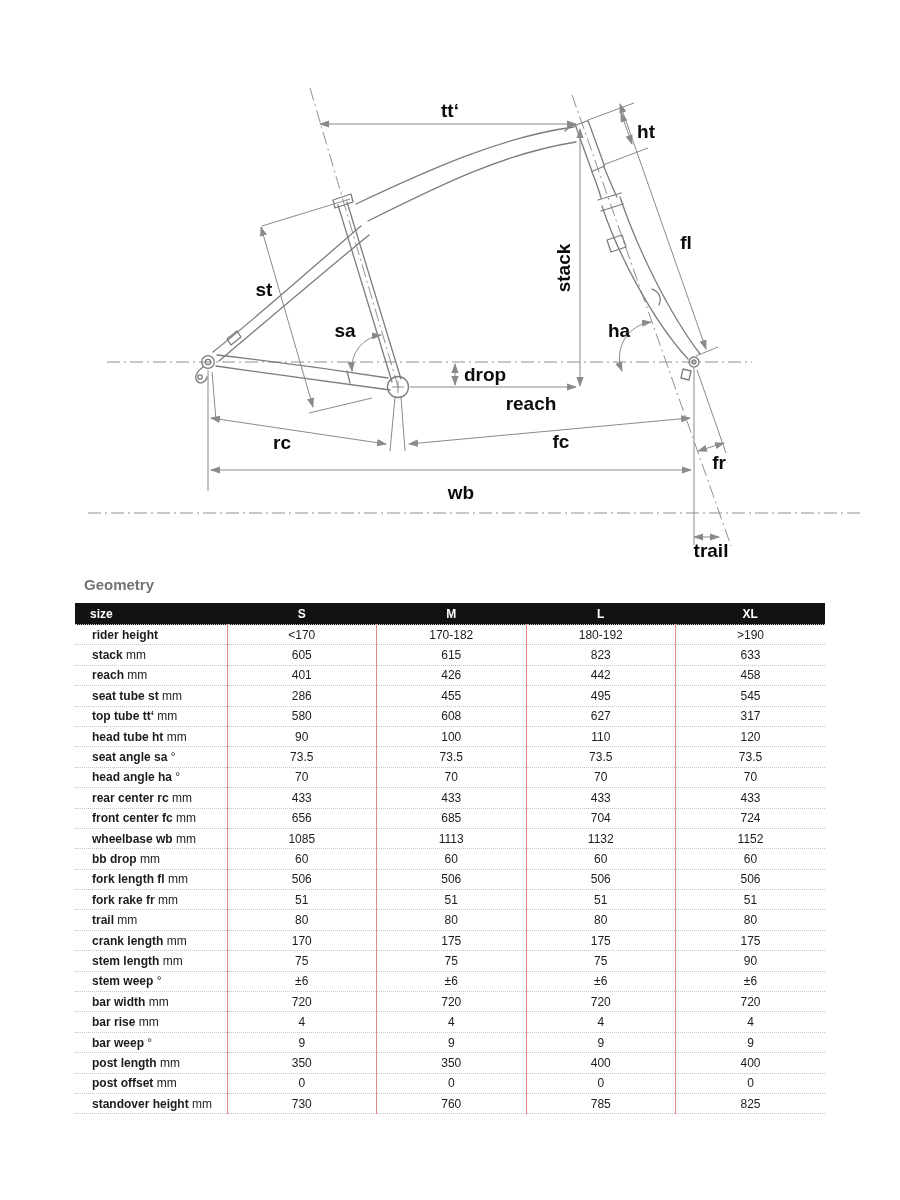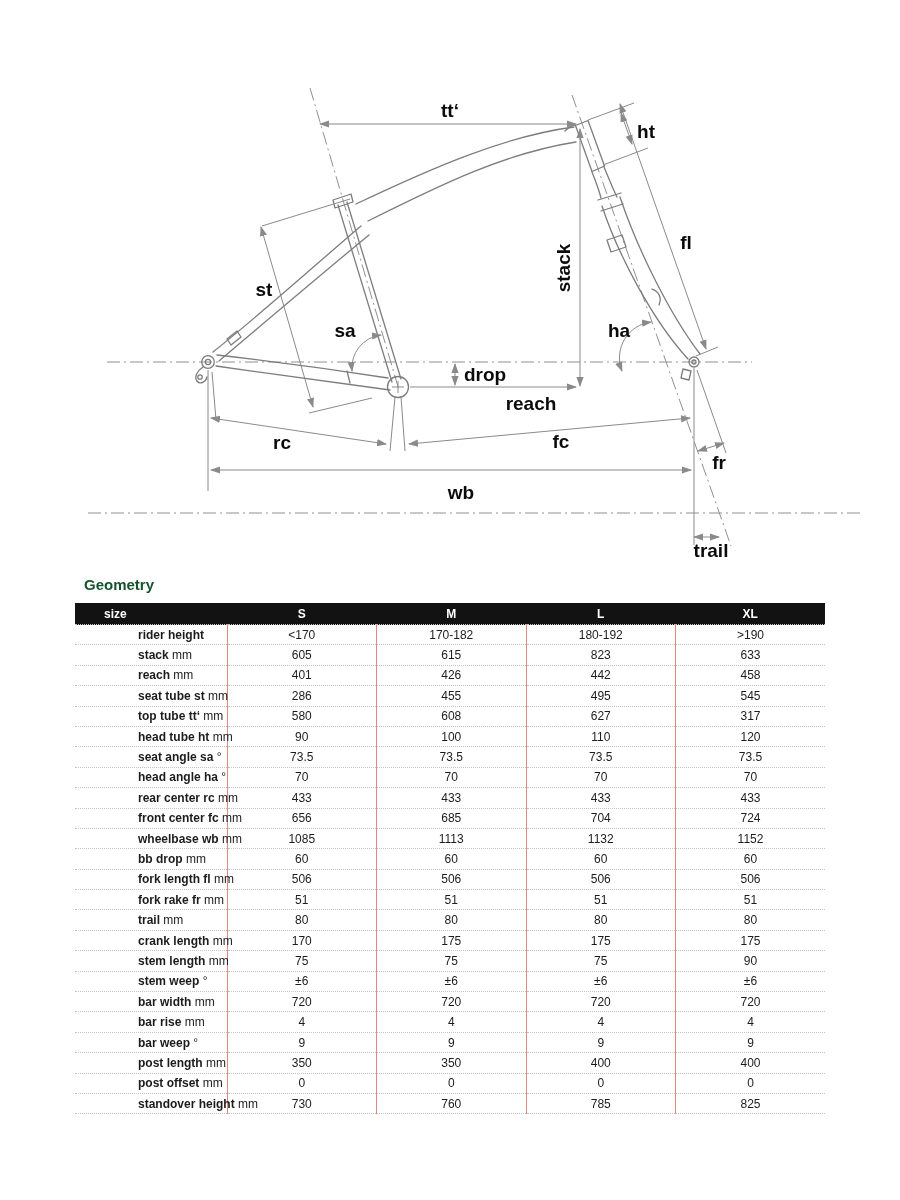--- a/index.html
+++ b/index.html
@@ -7,34 +7,34 @@
         font-family:"Liberation Sans",sans-serif;}
   .diagram-wrap{position:absolute;left:0;top:0;width:900px;height:565px;}
   
   .cl{fill:none;stroke:#909090;stroke-width:1;stroke-dasharray:13 4 2 4;}
   .fr-line{fill:none;stroke:#7d7d7d;stroke-width:1.3;stroke-linecap:round;stroke-linejoin:round;}
   .dim{fill:none;stroke:#8a8a8a;stroke-width:1;}
   .dim2{fill:none;stroke:#8a8a8a;stroke-width:1;marker-start:url(#arr);marker-end:url(#arr);}
   .dimE{fill:none;stroke:#8a8a8a;stroke-width:1;marker-end:url(#arr);}
   .dlbl{font:bold 19px "Liberation Sans",sans-serif;fill:#0b0b0b;}
   
-  .section-title{position:absolute;left:84px;top:576px;font:bold 15px "Liberation Sans",sans-serif;color:#14532d;}
+  .section-title{position:absolute;left:84px;top:576px;font:bold 15px "Liberation Sans",sans-serif;color:#737373;}
   
   .geo-table{position:absolute;left:75px;top:603px;width:750px;border-collapse:collapse;
              table-layout:fixed;font:12px "Liberation Sans",sans-serif;color:#1c1c1c;
              border-bottom:1px dotted #c4c4c4;}
   .geo-table col.c-label{width:152px;}
   .geo-table col.c-val{width:149.5px;}
   .geo-table thead th{background:#121212;color:#ffffff;font-weight:bold;height:21px;
              font-size:12px;padding:0;text-align:center;}
-  .geo-table thead th.h-size{text-align:left;padding-left:29px;}
+  .geo-table thead th.h-size{text-align:left;padding-left:15px;}
   .geo-table tbody td{height:19.4px;padding:0;border-top:1px dotted #c4c4c4;text-align:center;
              font-weight:normal;white-space:nowrap;}
   .geo-table tbody td.rowlabel{text-align:left;padding-left:17px;}
-  .geo-table tbody td.rowlabel b{font-weight:bold;margin-left:46px;}
+  .geo-table tbody td.rowlabel b{font-weight:bold;}
   .geo-table tbody td.val{border-left:1px solid #e28585;}
 </style>
 </head>
 <body>
 
 <div class="page">
 
   <div class="diagram-wrap">
     <svg width="900" height="565" viewBox="0 0 900 565">
       <defs>

